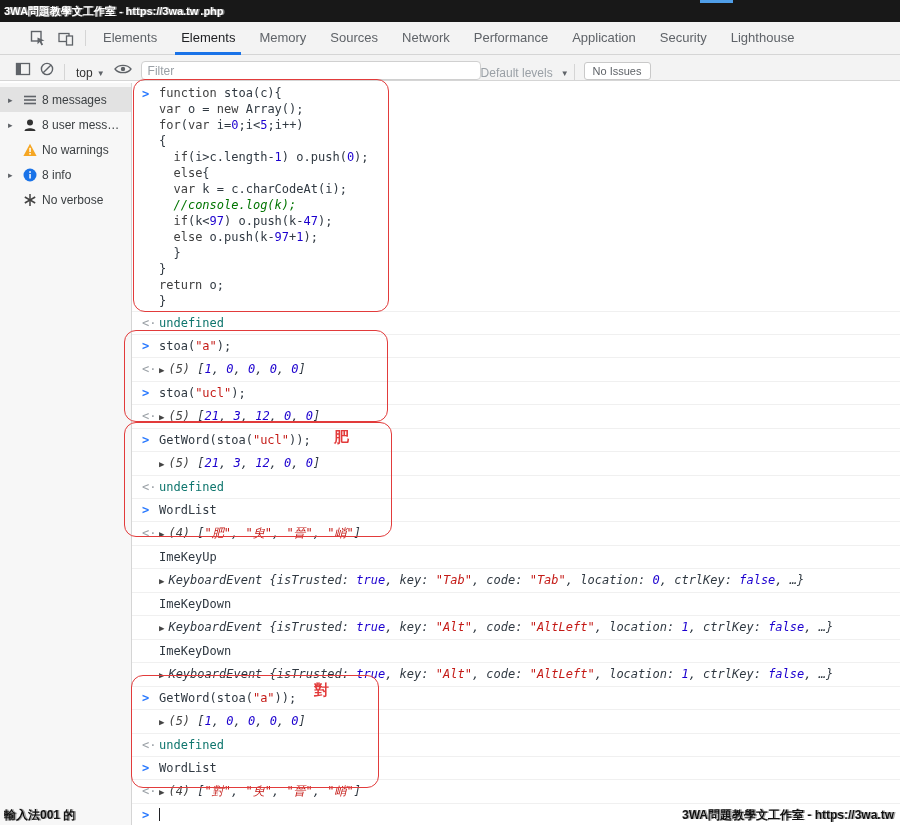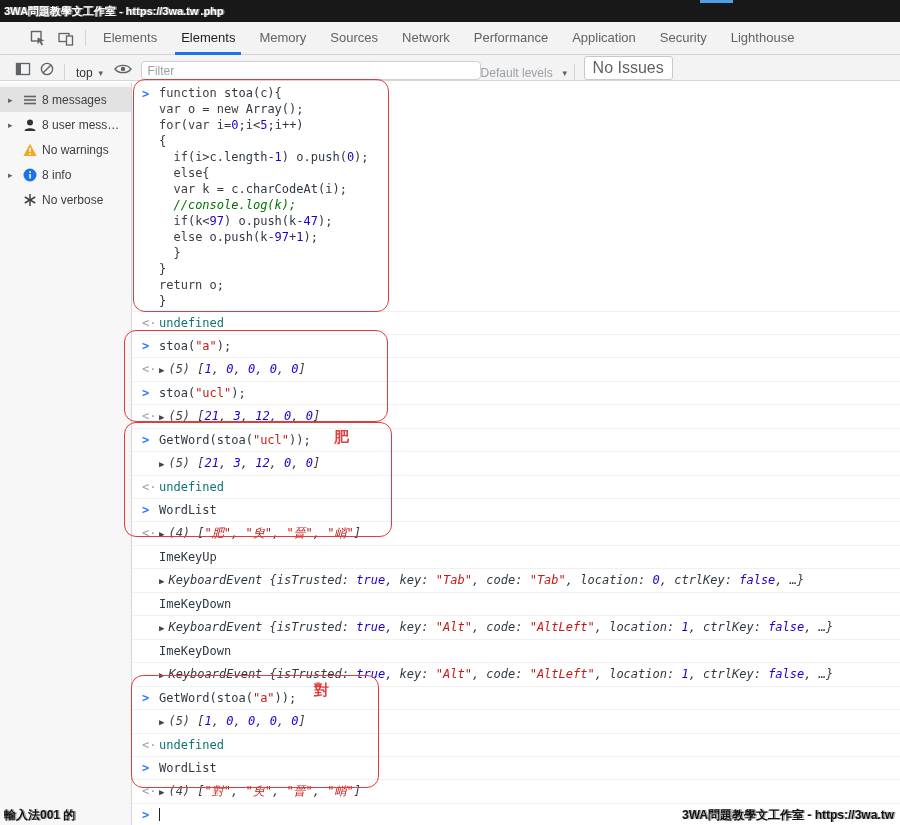--- a/index.html
+++ b/index.html
@@ -27,21 +27,21 @@
 
   .consolebar { height:26px; background:#f3f3f3; border-bottom:1px solid #d5d5d5; display:flex;
                 align-items:flex-end; padding:0 11px; }
   .cicon { width:24px; height:22px; display:flex; align-items:center; justify-content:center; }
   .ctx { font-size:12px; color:#333; display:flex; align-items:center; gap:4px; padding:0 6px; }
   .dd { font-size:8px; color:#5f6368; }
   .filter { width:340px; height:19px; border:1px solid #d0d0d0; border-radius:4px; font-size:12px;
             padding:0 6px; margin-left:6px; font-family:"Liberation Sans",sans-serif; color:#333; }
   .filter::placeholder { color:#9aa0a6; }
   .levels { font-size:12px; color:#9aa0a6; display:flex; align-items:center; gap:8px; }
-  .issues { font-size:16px; color:#5f6368; border:1px solid #c9c9c9; border-radius:3px;
+  .issues { font-size:11px; color:#5f6368; border:1px solid #c9c9c9; border-radius:3px;
             padding:2px 8px; background:#fff; margin-left:4px; white-space:nowrap; }
 
   .cbody { position:absolute; top:61px; bottom:0; left:0; right:0; display:flex; }
   .sidebar { width:132px; flex:none; background:#f7f7f7; border-right:1px solid #d5d5d5; padding-top:4px; }
   .side-item { height:25px; display:flex; align-items:center; padding-left:8px; font-size:12px;
                color:#3c4043; gap:5px; white-space:nowrap; overflow:hidden; }
   .side-item.selected { background:#e2e2e2; }
   .side-arrow { width:10px; flex:none; font-size:9px; color:#5f6368; }
   .side-icon { width:14px; height:14px; flex:none; display:flex; align-items:center; justify-content:center; }
 

